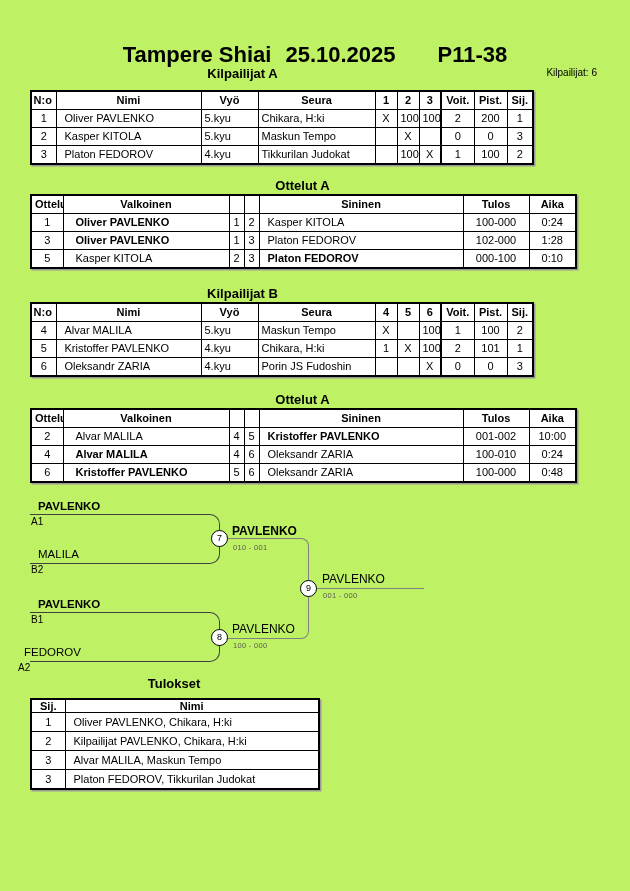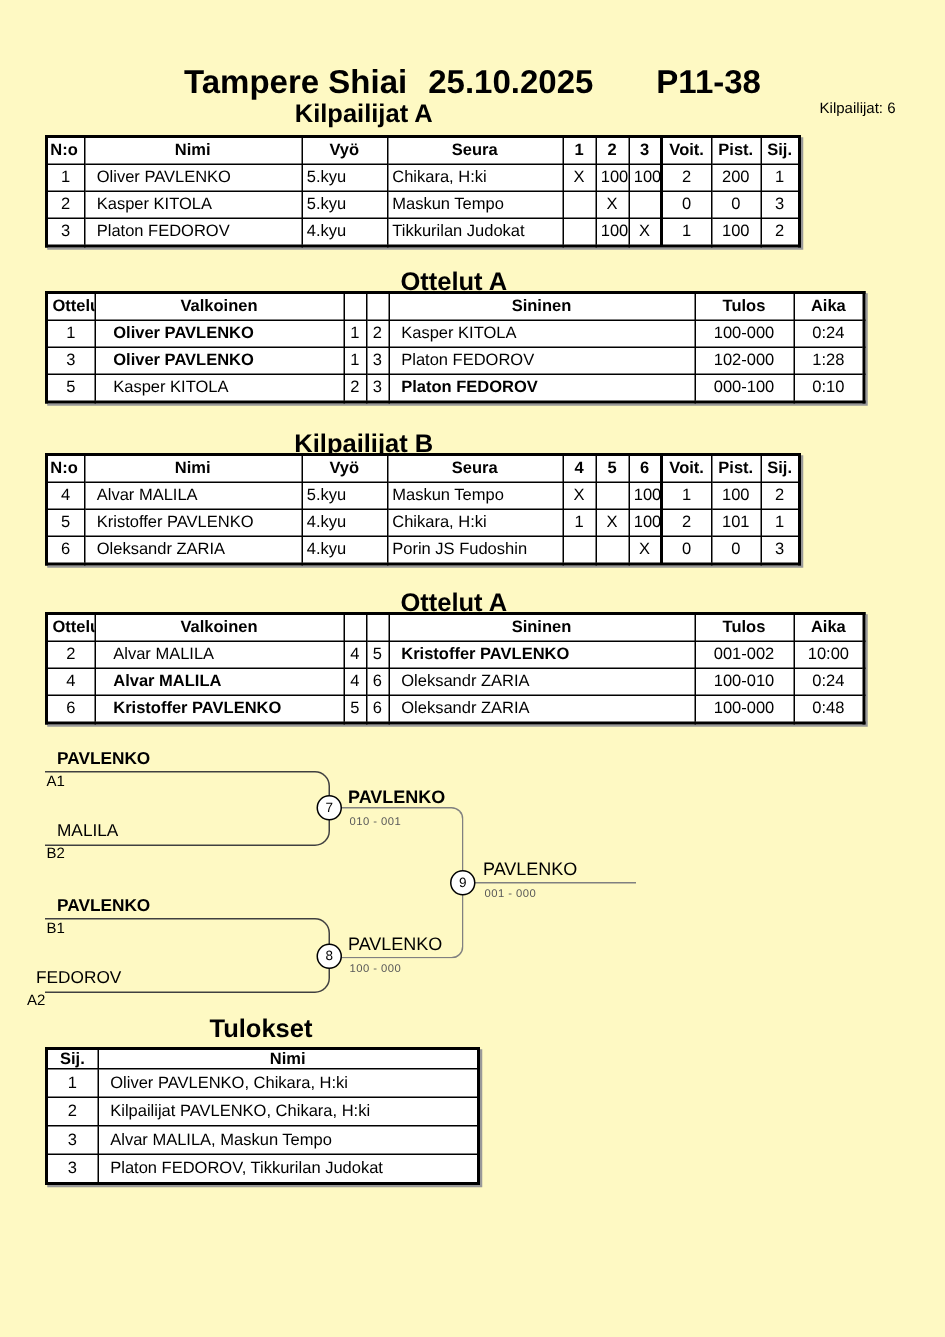--- a/index.html
+++ b/index.html
@@ -1,28 +1,28 @@
 <!DOCTYPE html>
 <html><head>
 <meta charset="utf-8">
 <style>
   html,body{margin:0;padding:0;background:#fff;}
-  #page{position:relative;width:630px;height:891px;background:#fef9c3;
+  #page{position:relative;width:630px;height:891px;background:#bef264;
         font-family:"Liberation Sans",sans-serif;color:#000;overflow:hidden;}
 
   
   .main-title{position:absolute;top:42px;left:0;right:0;display:flex;
               justify-content:center;align-items:baseline;
               font-size:22px;font-weight:bold;}
   .main-title .gap1{margin-left:14px;}
   .main-title .gap2{margin-left:42px;}
   .kilp-count{position:absolute;top:67px;right:33px;font-size:10px;}
 
   
-  .sec-title{position:absolute;font-size:17px;font-weight:bold;text-align:center;}
+  .sec-title{position:absolute;font-size:13px;font-weight:bold;text-align:center;}
 
   
   table.t{position:absolute;border-collapse:collapse;table-layout:fixed;
           background:#fff;border:2px solid #000;box-shadow:1.5px 1.5px 0 #999;}
   table.t th,table.t td{border:1px solid #000;font-size:11px;padding:0 3px;
           white-space:nowrap;overflow:hidden;text-align:center;line-height:17px;}
   table.t th{font-weight:bold;height:16px;}
   table.t td{height:17px;}
   .left{text-align:left !important;}
   .hleft{text-align:center;padding-left:1px !important;}

